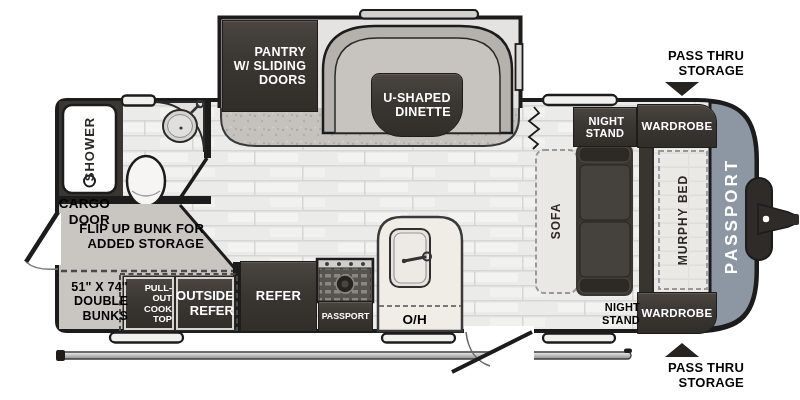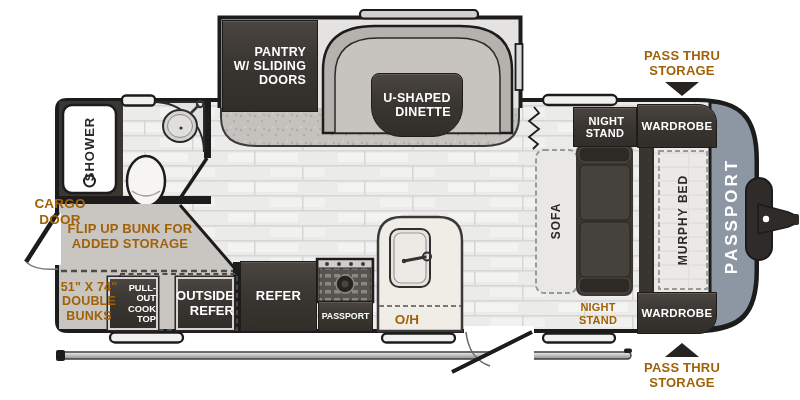--- a/index.html
+++ b/index.html
@@ -13,21 +13,21 @@
     background:linear-gradient(180deg,#4a4540 0%, #3a3632 45%, #312d29 100%);
     border:1px solid #1e1b18;
     color:#ffffff; font-weight:bold; text-align:right;
     display:flex; align-items:center; justify-content:center;
     white-space:pre-line; line-height:1.12; letter-spacing:0.3px;
     box-shadow: inset 0 1px 0 rgba(255,255,255,0.12);
     box-sizing:border-box;
   }
   .light-border { border:2px solid #d6d4d0; box-shadow:0 0 0 1.5px #2a2724; }
   .lbl {
-    position:absolute; font-weight:bold; color:#a16207; text-align:center;
+    position:absolute; font-weight:bold; color:#000000; text-align:right;
     white-space:pre-line; line-height:1.15; letter-spacing:0.2px;
   }
   .vlbl {
     position:absolute; font-weight:bold; color:#2b2826; white-space:nowrap;
     transform:translate(-50%,-50%) rotate(-90deg); letter-spacing:1px;
   }
 </style>
 </head>
 <body>
 
@@ -166,21 +166,21 @@
 W/ SLIDING
 DOORS</div>
 <div class="dark-box" style="left:371px; top:73px; width:92px; height:64px; font-size:12.5px; border-radius:8px 8px 30px 30px;">U-SHAPED
 DINETTE</div>
 <div class="dark-box" style="left:573px; top:107px; width:64px; height:40px; font-size:11px;">NIGHT
 STAND</div>
 <div class="dark-box" style="left:637px; top:104px; width:80px; height:44px; font-size:11.5px; border-radius:0 18px 0 0;">WARDROBE</div>
 <div class="dark-box" style="left:637px; top:292px; width:80px; height:42px; font-size:11.5px; border-radius:0 0 18px 0;">WARDROBE</div>
 <div class="dark-box" style="left:240px; top:261px; width:77px; height:71px; font-size:13px;">REFER</div>
 <div class="dark-box" style="left:318px; top:301px; width:55px; height:31px; font-size:8.8px; letter-spacing:0;">PASSPORT</div>
-<div class="dark-box light-border" style="left:108px; top:277px; width:50px; height:53px; font-size:9.3px; letter-spacing:0;">PULL-OUT
+<div class="dark-box light-border" style="left:124px; top:277px; width:50px; height:53px; font-size:9.3px; letter-spacing:0;">PULL-OUT
 COOK
 TOP</div>
 <div class="dark-box light-border" style="left:176px; top:277px; width:58px; height:53px; font-size:13px; letter-spacing:0;">OUTSIDE
 REFER</div>
 
 <div class="lbl" style="left:56px; top:222px; width:148px; font-size:13px;">FLIP UP BUNK FOR
 ADDED STORAGE</div>
 <div class="lbl" style="left:50px; top:280px; width:78px; font-size:12.5px;">51" X 74"
 DOUBLE
 BUNKS</div>

